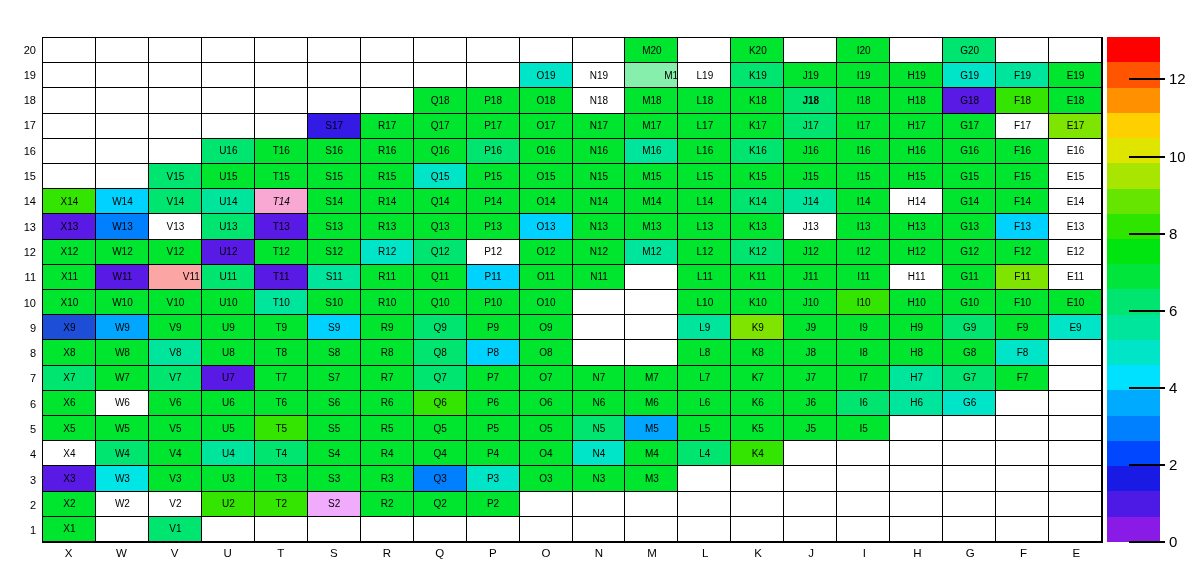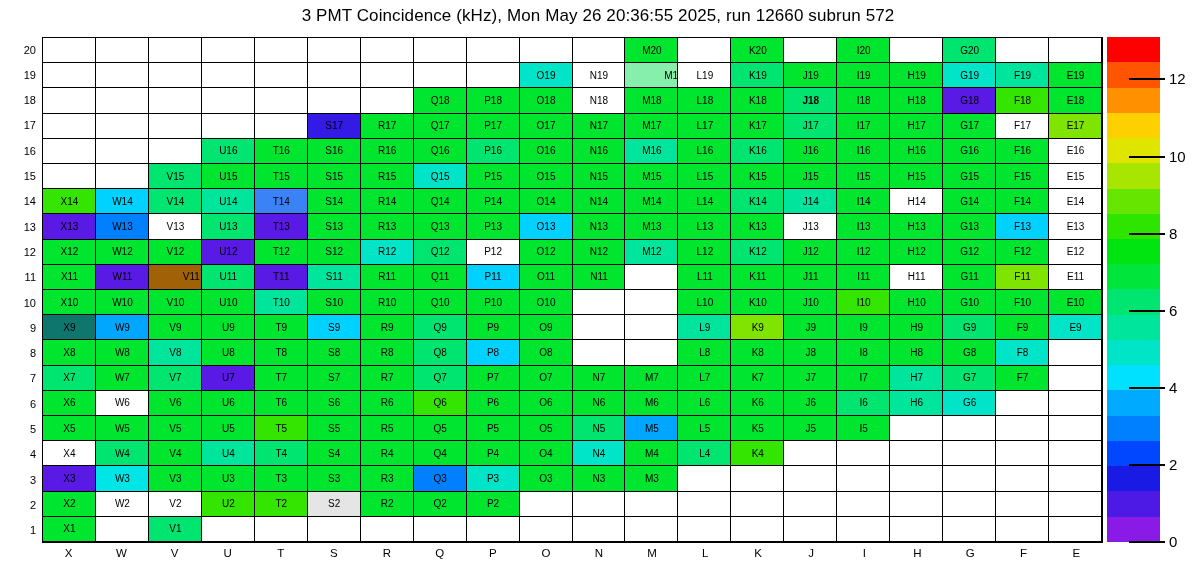--- a/index.html
+++ b/index.html
@@ -36,21 +36,20 @@
     position:absolute; height:2px; background:#000; left:1129px; width:36px;
   }
   .cbticklab {
     position:absolute; left:1169px; font-size:15px; height:18px; line-height:18px;
   }
 </style>
 </head>
 <body>
 
 <div class="canvas">
-  <div class="title">3 PMT Coincidence (kHz), Mon May 26 20:36:55 2025, run 12660 subrun 572</div>
   <div id="ylabels">
       <div class="ylab" style="left: 4px; top: 37px;">20</div>
       <div class="ylab" style="left: 4px; top: 62.3px;">19</div>
       <div class="ylab" style="left: 4px; top: 87.6px;">18</div>
       <div class="ylab" style="left: 4px; top: 112.9px;">17</div>
       <div class="ylab" style="left: 4px; top: 138.2px;">16</div>
       <div class="ylab" style="left: 4px; top: 163.5px;">15</div>
       <div class="ylab" style="left: 4px; top: 188.8px;">14</div>
       <div class="ylab" style="left: 4px; top: 214.1px;">13</div>
       <div class="ylab" style="left: 4px; top: 239.4px;">12</div>
@@ -184,21 +183,21 @@
       <div class="cell" style="background: rgb(0, 229, 46);">J15</div>
       <div class="cell" style="background: rgb(0, 229, 46);">I15</div>
       <div class="cell" style="background: rgb(0, 229, 46);">H15</div>
       <div class="cell" style="background: rgb(0, 229, 46);">G15</div>
       <div class="cell" style="background: rgb(0, 229, 46);">F15</div>
       <div class="cell" style="background: rgb(255, 255, 255);">E15</div>
       <div class="cell" style="background: rgb(51, 229, 0);">X14</div>
       <div class="cell" style="background: rgb(0, 210, 255);">W14</div>
       <div class="cell" style="background: rgb(0, 229, 112);">V14</div>
       <div class="cell" style="background: rgb(0, 229, 156);">U14</div>
-      <div class="cell" style="background: #3b82f6;">T14</div>
+      <div class="cell" style="background: #f9a8d4; font-style: italic;">T14</div>
       <div class="cell" style="background: rgb(0, 229, 46);">S14</div>
       <div class="cell" style="background: rgb(0, 229, 46);">R14</div>
       <div class="cell" style="background: rgb(0, 229, 46);">Q14</div>
       <div class="cell" style="background: rgb(0, 229, 46);">P14</div>
       <div class="cell" style="background: rgb(0, 229, 46);">O14</div>
       <div class="cell" style="background: rgb(0, 229, 46);">N14</div>
       <div class="cell" style="background: rgb(0, 229, 46);">M14</div>
       <div class="cell" style="background: rgb(0, 229, 46);">L14</div>
       <div class="cell" style="background: rgb(0, 229, 112);">K14</div>
       <div class="cell" style="background: rgb(0, 229, 156);">J14</div>
@@ -242,21 +241,21 @@
       <div class="cell" style="background: rgb(0, 229, 46);">L12</div>
       <div class="cell" style="background: rgb(0, 229, 112);">K12</div>
       <div class="cell" style="background: rgb(0, 229, 46);">J12</div>
       <div class="cell" style="background: rgb(0, 229, 46);">I12</div>
       <div class="cell" style="background: rgb(0, 229, 46);">H12</div>
       <div class="cell" style="background: rgb(0, 229, 46);">G12</div>
       <div class="cell" style="background: rgb(0, 229, 46);">F12</div>
       <div class="cell" style="background: rgb(255, 255, 255);">E12</div>
       <div class="cell" style="background: rgb(0, 229, 46);">X11</div>
       <div class="cell" style="background: rgb(90, 26, 229);">W11</div>
-      <div class="cell" style="background: #a16207; padding-left: 32px;">V11</div>
+      <div class="cell" style="background: #fca5a5; padding-left: 32px;">V11</div>
       <div class="cell" style="background: rgb(0, 229, 112);">U11</div>
       <div class="cell" style="background: rgb(90, 26, 229);">T11</div>
       <div class="cell" style="background: rgb(0, 229, 156);">S11</div>
       <div class="cell" style="background: rgb(0, 229, 46);">R11</div>
       <div class="cell" style="background: rgb(0, 229, 46);">Q11</div>
       <div class="cell" style="background: rgb(0, 210, 255);">P11</div>
       <div class="cell" style="background: rgb(0, 229, 46);">O11</div>
       <div class="cell" style="background: rgb(0, 229, 46);">N11</div>
       <div class="cell"></div>
       <div class="cell" style="background: rgb(0, 229, 46);">L11</div>
@@ -280,21 +279,21 @@
       <div class="cell"></div>
       <div class="cell"></div>
       <div class="cell" style="background: rgb(0, 229, 46);">L10</div>
       <div class="cell" style="background: rgb(0, 229, 46);">K10</div>
       <div class="cell" style="background: rgb(0, 229, 46);">J10</div>
       <div class="cell" style="background: rgb(51, 229, 0);">I10</div>
       <div class="cell" style="background: rgb(0, 229, 46);">H10</div>
       <div class="cell" style="background: rgb(0, 229, 46);">G10</div>
       <div class="cell" style="background: rgb(0, 229, 46);">F10</div>
       <div class="cell" style="background: rgb(0, 229, 46);">E10</div>
-      <div class="cell" style="background: #0f766e;">X9</div>
+      <div class="cell" style="background: #1d4ed8;">X9</div>
       <div class="cell" style="background: rgb(0, 166, 255);">W9</div>
       <div class="cell" style="background: rgb(0, 229, 46);">V9</div>
       <div class="cell" style="background: rgb(0, 229, 46);">U9</div>
       <div class="cell" style="background: rgb(0, 229, 46);">T9</div>
       <div class="cell" style="background: rgb(0, 210, 255);">S9</div>
       <div class="cell" style="background: rgb(0, 229, 46);">R9</div>
       <div class="cell" style="background: rgb(0, 229, 112);">Q9</div>
       <div class="cell" style="background: rgb(0, 229, 46);">P9</div>
       <div class="cell" style="background: rgb(0, 229, 46);">O9</div>
       <div class="cell"></div>
@@ -425,21 +424,21 @@
       <div class="cell"></div>
       <div class="cell"></div>
       <div class="cell"></div>
       <div class="cell"></div>
       <div class="cell"></div>
       <div class="cell" style="background: rgb(0, 229, 46);">X2</div>
       <div class="cell" style="background: rgb(255, 255, 255);">W2</div>
       <div class="cell" style="background: rgb(255, 255, 255);">V2</div>
       <div class="cell" style="background: rgb(51, 229, 0);">U2</div>
       <div class="cell" style="background: rgb(51, 229, 0);">T2</div>
-      <div class="cell" style="background: #e5e5e5;">S2</div>
+      <div class="cell" style="background: #f0abfc;">S2</div>
       <div class="cell" style="background: rgb(0, 229, 46);">R2</div>
       <div class="cell" style="background: rgb(0, 229, 46);">Q2</div>
       <div class="cell" style="background: rgb(0, 229, 46);">P2</div>
       <div class="cell"></div>
       <div class="cell"></div>
       <div class="cell"></div>
       <div class="cell"></div>
       <div class="cell"></div>
       <div class="cell"></div>
       <div class="cell"></div>

